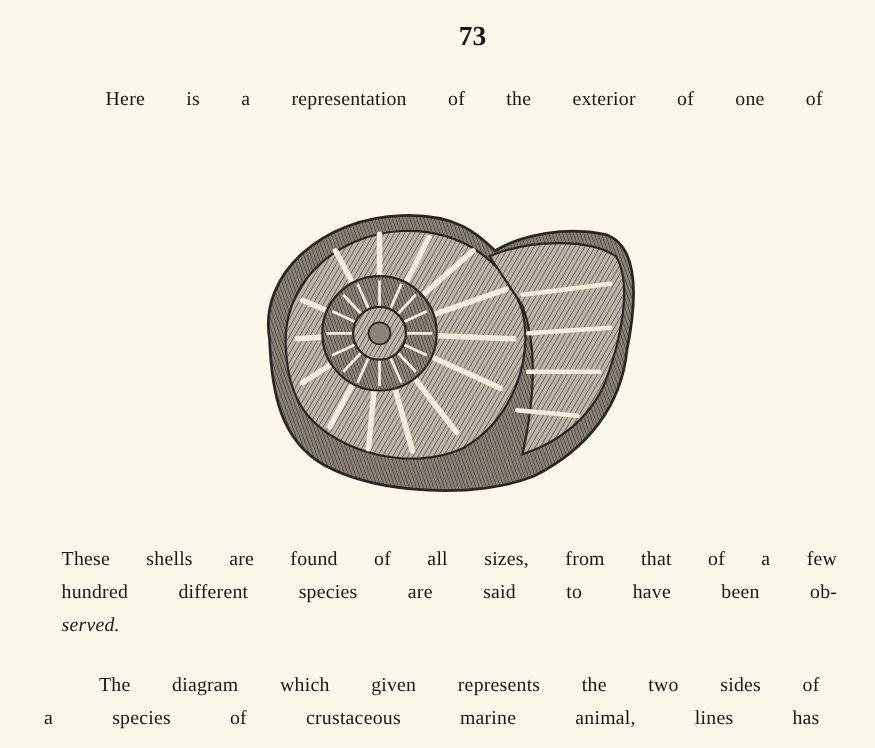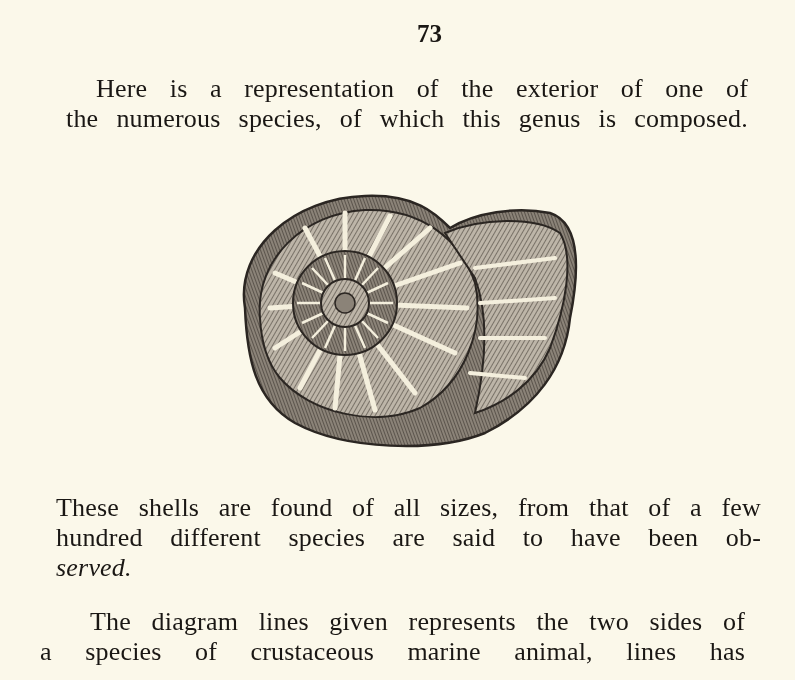--- a/index.html
+++ b/index.html
@@ -9,21 +9,21 @@
     font-family: "Liberation Serif", "DejaVu Serif", serif;
     color: #1a1714;
     position: relative;
   }
   .page-number {
     position: absolute; left: 0; width: 795px; top: 20px;
     text-align: center; font-size: 25px; font-weight: bold; margin-left: 32px;
   }
   .para {
     position: absolute;
-    font-size: 26px;
+    font-size: 18px;
     line-height: 30px;
     letter-spacing: 0.2px;
   }
   .para .line { display: block; white-space: nowrap; text-align: justify; text-align-last: justify; }
   .p1 { left: 66px; top: 74px; width: 682px; }
   .p1 .line:first-child { padding-left: 30px; }
   .figure {
     position: absolute; left: 215px; top: 188px; width: 375px; height: 270px;
   }
   .p2 { left: 40px; top: 493px; width: 705px; line-height: 30px; margin-left: 16px; }
@@ -31,21 +31,20 @@
   .p3 { left: 40px; top: 607px; width: 705px; }
   .p3 .line:first-child { padding-left: 50px; }
 </style>
 </head>
 <body>
 
 <div class="page-number">73</div>
 
 <div class="para p1">
   <span class="line">Here is a representation of the exterior of one of</span>
-  <span class="line">the numerous species, of which this genus is composed.</span>
 </div>
 
 <svg class="figure" viewBox="0 0 375 270" xmlns="http://www.w3.org/2000/svg">
   <defs>
     <pattern id="hatch" width="4" height="4" patternUnits="userSpaceOnUse" patternTransform="rotate(30)">
       <rect width="4" height="4" fill="#bdb5a8"></rect>
       <line x1="0" y1="0" x2="0" y2="4" stroke="#5a534b" stroke-width="1.4"></line>
     </pattern>
     <pattern id="hatch2" width="3" height="3" patternUnits="userSpaceOnUse" patternTransform="rotate(-20)">
       <rect width="3" height="3" fill="#8b8378"></rect>
@@ -105,15 +104,15 @@
   <circle cx="130" cy="115" r="10" fill="#8b8378" stroke="#2b2622" stroke-width="1.5"></circle>
 </svg>
 
 <div class="para p2">
   <span class="line">These shells are found of all sizes, from that of a few</span>
   <span class="line">hundred different species are said to have been ob-</span>
   <span class="line last">served.</span>
 </div>
 
 <div class="para p3">
-  <span class="line">The diagram lines given represents the two sides of</span>
+  <span class="line">The diagram which given represents the two sides of</span>
   <span class="line">a species of crustaceous marine animal, lines has</span>
 </div>
 
 </body></html>

